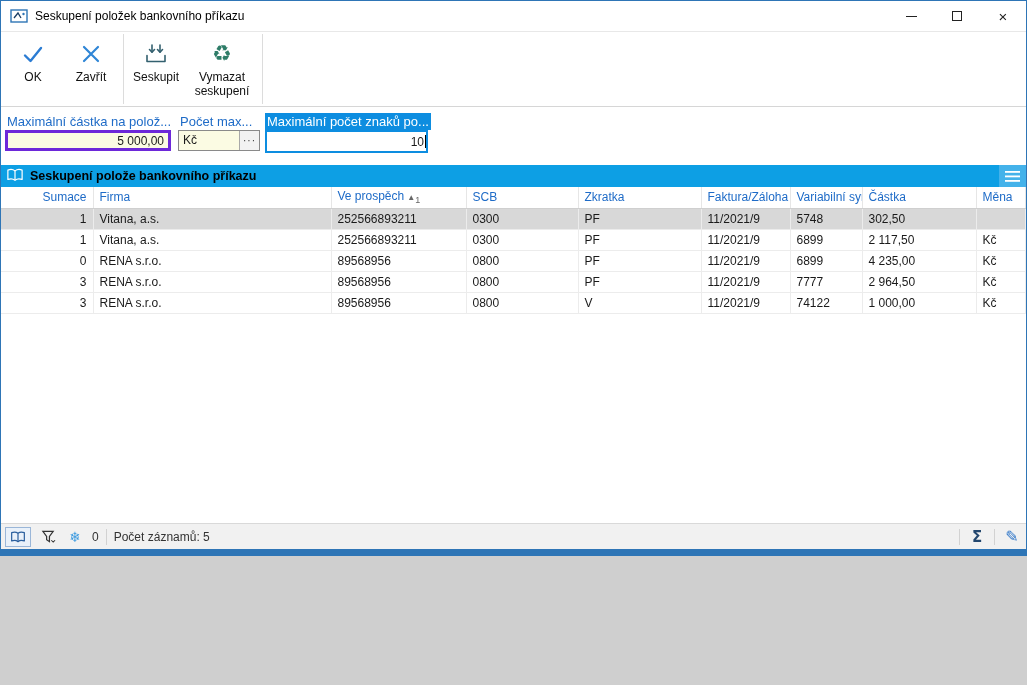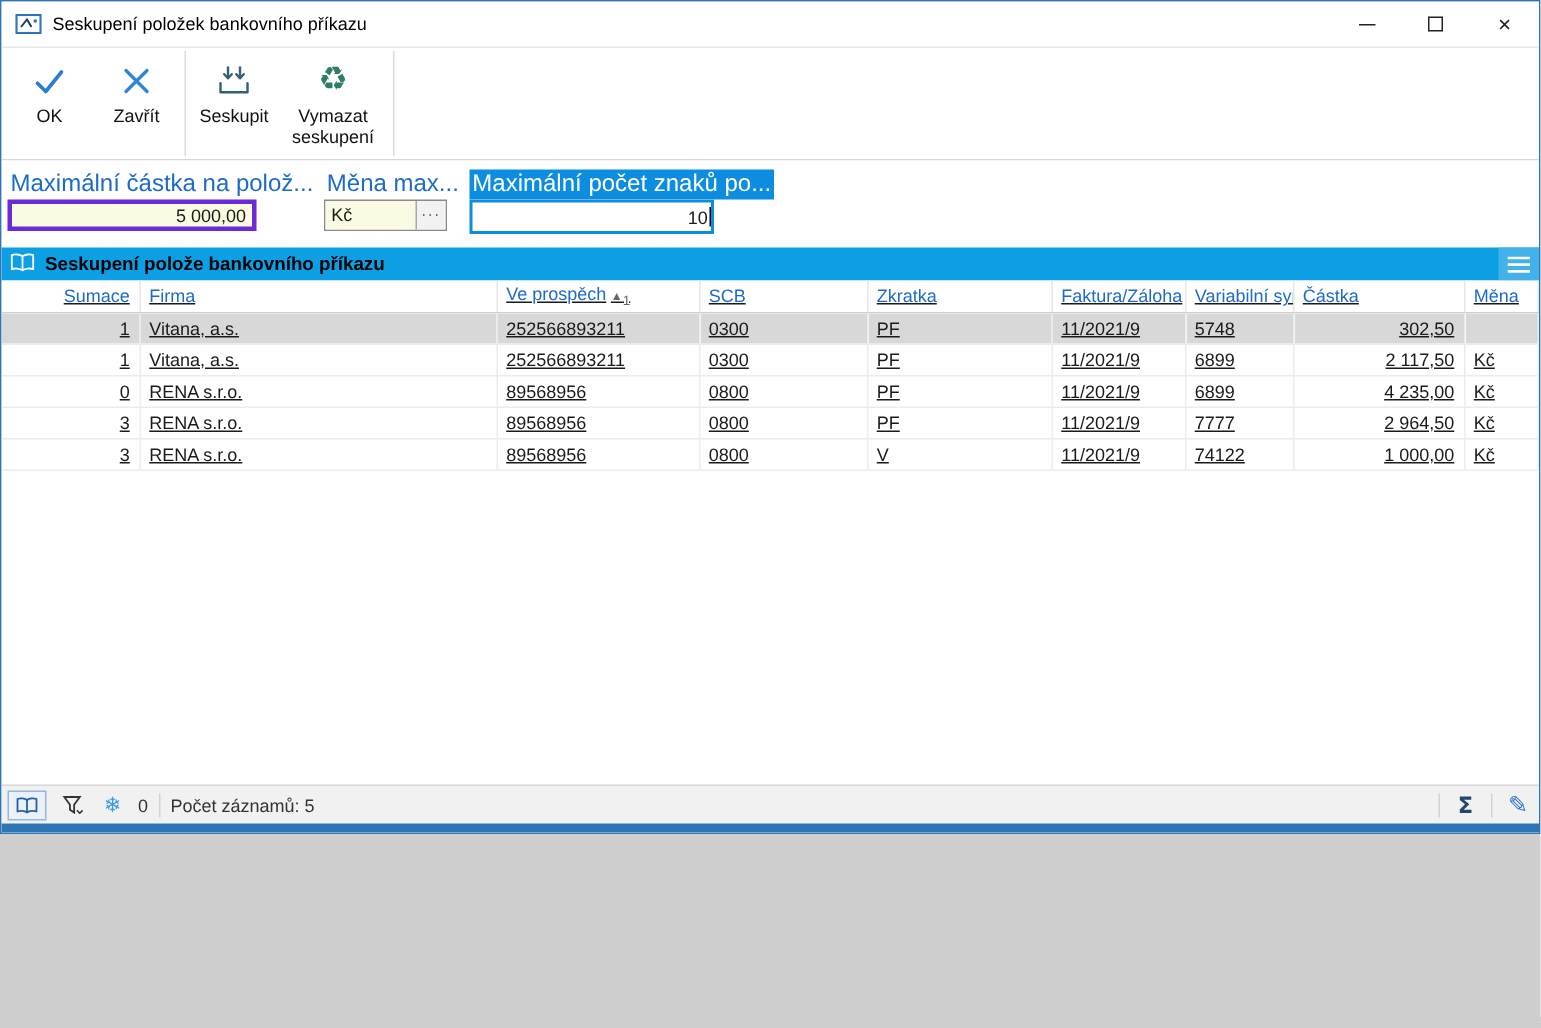--- a/index.html
+++ b/index.html
@@ -27,52 +27,52 @@
   .toolbar { flex: 0 0 76px; display: flex; align-items: stretch; background: #fff; border-top: 1px solid #e8e8e8; border-bottom: 1px solid #d6d6d6; padding: 2px 0; }
   .tb-group { display: flex; align-items: stretch; border-right: 1px solid #dcdcdc; padding: 0 3px; }
   .tb-btn { min-width: 58px; max-width: 74px; display: flex; flex-direction: column; align-items: center; padding: 8px 4px 2px; gap: 5px; cursor: default; }
   .tb-icon { height: 24px; display: flex; align-items: center; justify-content: center; }
   .tb-label { font-size: 12px; color: #111; text-align: center; line-height: 1.15; }
   .recycle-glyph { font-size: 22px; line-height: 22px; color: #2f7d68; font-family: "DejaVu Sans", sans-serif; }
 
   
   .filters { flex: 0 0 50px; display: flex; align-items: flex-start; padding: 6px 4px 0 4px; background: #fff; gap: 5px; }
   .filter { display: flex; flex-direction: column; }
-  .filter-label { color: var(--header-text, #1e6bc7); font-size: 16px; padding: 1px 2px; white-space: nowrap; align-self: flex-start; }
+  .filter-label { color: var(--header-text, #1e6bc7); font-size: 13px; padding: 1px 2px; white-space: nowrap; align-self: flex-start; }
   .filter-label.active { background: var(--focus-border, #0d8de0); color: #fff; }
   .filter-input { border: 3px solid #6d28d9; background: var(--field-bg, #fbfbe3); height: 21px; font-size: 12px; padding: 1px 4px; white-space: nowrap; }
   .fi-amount { width: 166px; text-align: right; }
   .currency-wrap { display: flex; border: 1px solid #8a8a8a; height: 21px; width: 82px; }
   .fi-currency { flex: 1; background: var(--field-bg, #fbfbe3); padding: 2px 4px; border: none; }
   .picker-btn { width: 20px; background: #f2f2f2; border-left: 1px solid #a8a8a8; display: flex; align-items: center; justify-content: center; font-size: 10px; color: #333; letter-spacing: 1px; cursor: default; }
   .fi-chars { width: 163px; background: #fff; border: 2px solid var(--focus-border, #0d8de0); text-align: right; display: flex; justify-content: flex-end; align-items: center; height: 23px; }
   .caret { display: inline-block; width: 1px; height: 13px; background: #000; margin-left: 1px; }
 
   
   .grid-gap { flex: 0 0 8px; background: #fff; }
   .grid-titlebar { flex: 0 0 22px; background: var(--grid-titlebar, #0d9fe4); color: #000000; display: flex; align-items: center; padding-left: 5px; }
   .grid-title { font-weight: bold; font-size: 12.5px; margin-left: 6px; }
   .grid-menu-btn { margin-left: auto; width: 27px; height: 100%; background: #44b2ea; display: flex; align-items: center; justify-content: center; cursor: default; }
 
   
-  .table-area { flex: 1 1 auto; background: #fff; overflow: hidden; text-decoration: underline; }
+  .table-area { flex: 1 1 auto; background: #fff; overflow: hidden; }
   table { border-collapse: collapse; table-layout: fixed; width: 100%; }
   thead th { height: 21px; font-weight: normal; color: var(--header-text, #1e6bc7); text-align: left; border-bottom: 1px solid #cfcfcf; border-right: 1px solid #e6e6e6; padding: 0 6px; white-space: nowrap; overflow: hidden; background: #fff; }
   tbody td { height: 21px; border-bottom: 1px solid #ececec; border-right: 1px solid #ececec; padding: 0 6px; white-space: nowrap; overflow: hidden; background: #fff; }
   tbody tr.selected td { background: var(--selected-row, #d8d8d8); }
   th:nth-child(1) { width: 92px; text-align: right; }
   th:nth-child(2) { width: 238px; }
   th:nth-child(3) { width: 135px; }
   th:nth-child(4) { width: 112px; }
   th:nth-child(5) { width: 123px; }
   th:nth-child(6) { width: 89px; }
   th:nth-child(7) { width: 72px; }
   th:nth-child(8) { width: 114px; text-align: left; }
   td:nth-child(1) { text-align: right; }
-  td:nth-child(8) { text-align: right; }
+  td:nth-child(8) { }
   .sort-ind { font-size: 8px; color: #666; margin-left: 3px; }
   .sort-ord { font-size: 9px; color: #666; vertical-align: sub; }
 
   
   .statusbar { flex: 0 0 26px; background: #f1f1f1; border-top: 1px solid #d9d9d9; display: flex; align-items: center; padding: 0 4px; gap: 7px; color: #333; }
   .sb-btn { display: inline-flex; align-items: center; justify-content: center; height: 20px; min-width: 20px; cursor: default; }
   .sb-book { border: 1px solid #9ab6d8; background: #e9f1fa; width: 26px; }
   .sb-snowflake { color: #3d9be0; font-size: 14px; font-family: "DejaVu Sans", sans-serif; }
   .sb-count { color: #333; }
   .sb-sep { width: 1px; height: 16px; background: #d2d2d2; display: inline-block; }
@@ -149,21 +149,21 @@
       </div>
     </div>
   </div>
 
   <div class="filters">
     <div class="filter">
       <span class="filter-label">Maximální částka na polož...</span>
       <div class="filter-input fi-amount">5 000,00</div>
     </div>
     <div class="filter">
-      <span class="filter-label">Měna max...</span>
+      <span class="filter-label">Počet max...</span>
       <div class="currency-wrap">
         <div class="fi-currency">Kč</div>
         <div class="picker-btn">···</div>
       </div>
     </div>
     <div class="filter">
       <span class="filter-label active">Maximální počet znaků po...</span>
       <div class="fi-chars">
         <span>10</span>
           <span class="caret"></span>

